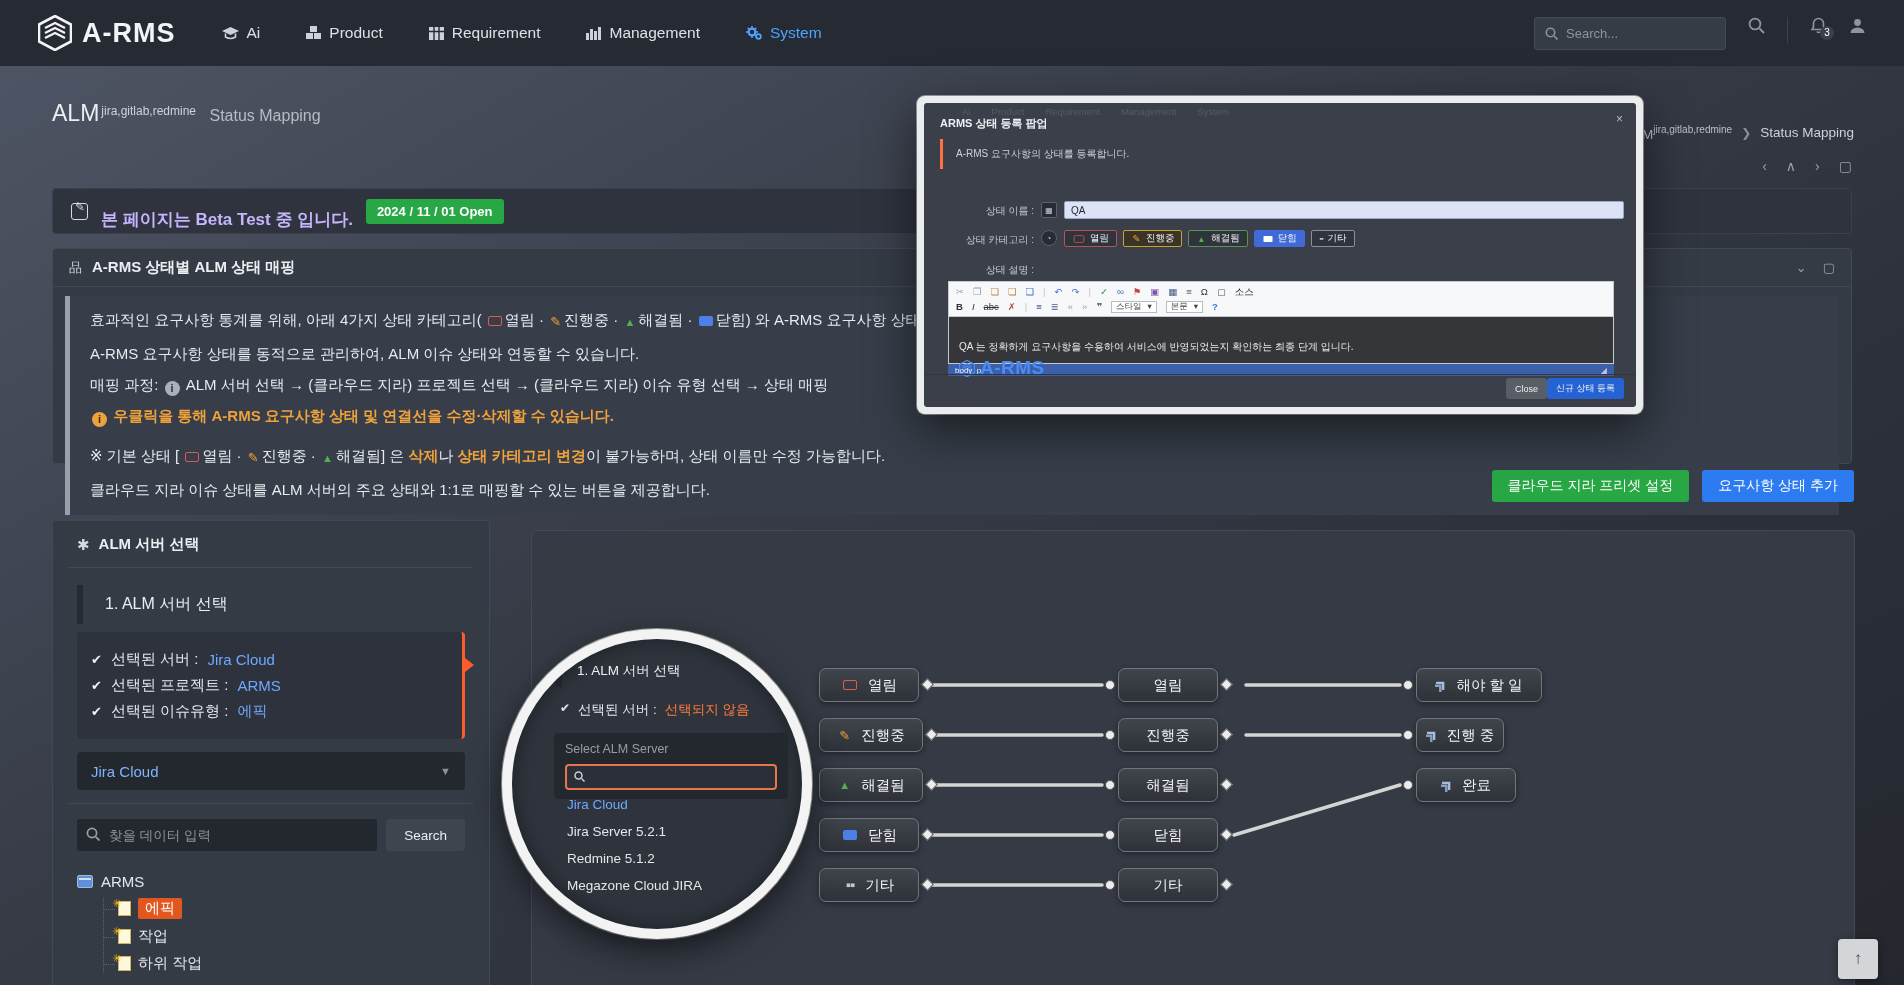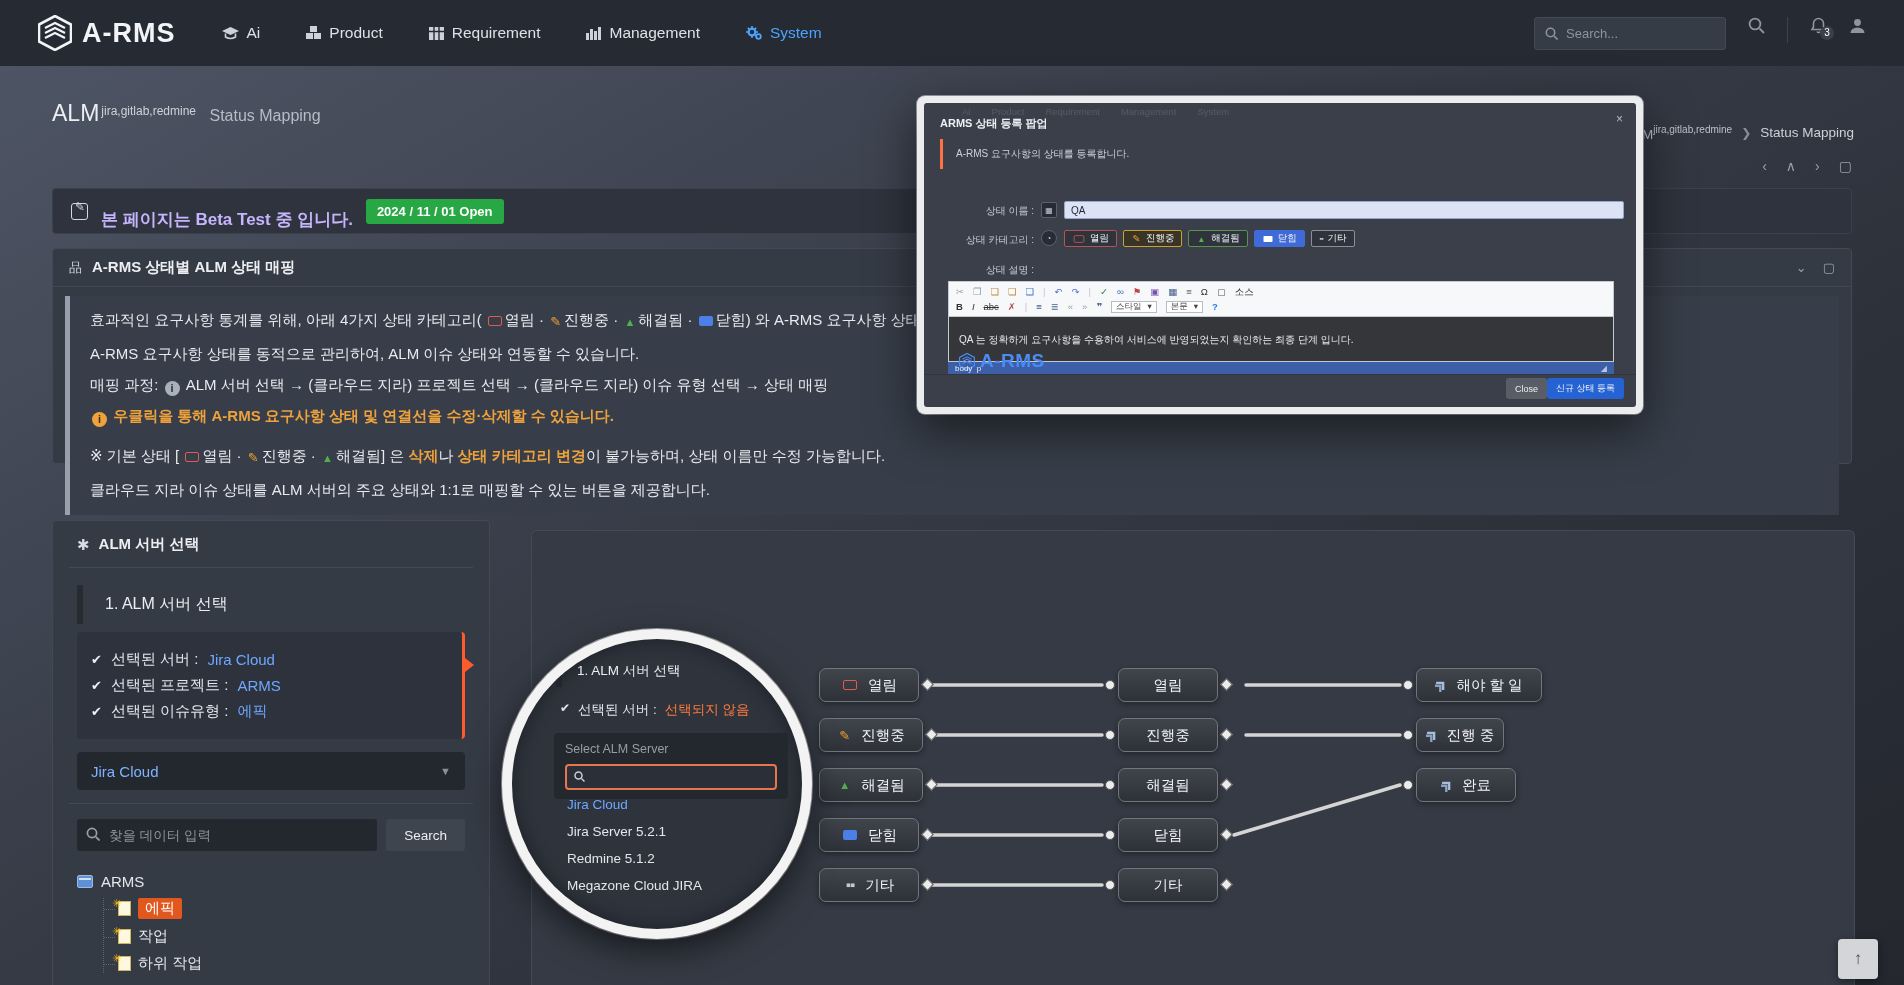--- a/index.html
+++ b/index.html
@@ -167,21 +167,21 @@
   .chip-res  { border-color:#57944f; }
   .chip-closed { background:#3f6ad8; border-color:#3f6ad8; }
   .mi-folder-w { width:12px; height:8px; background:#fff; border-radius:1px; }
   .editor { position:absolute; left:24px; top:178px; right:22px; }
   .toolbar { background:#f7f8fa; border:1px solid #c6c9ce; border-bottom:none; padding:2px 7px; }
   .tb-row { display:flex; gap:9px; align-items:center; height:15px; font-size:9.5px; color:#555; }
   .tbi { cursor:pointer; line-height:1; }
   .tb-sep { color:#c3c6cb; }
   .tb-dd { border:1px solid #b9bdc3; background:#fff; color:#444; font-size:8.5px; height:12px; line-height:11px;
     padding:0 4px; display:flex; gap:6px; align-items:center; cursor:pointer; }
-  .ed-content { background:#34363a; border:1px solid #c6c9ce; height:46px; padding:16px 10px; color:#e8eaed; font-size:10px; }
+  .ed-content { background:#34363a; border:1px solid #c6c9ce; height:46px; padding:23px 10px; color:#e8eaed; font-size:10px; }
   .ed-brand { display:flex; align-items:center; gap:5px; margin-top:3px; color:#4b8bf4; font-size:19px; font-weight:bold; letter-spacing:.5px; }
   .pathbar { background:#3d5fa8; height:12px; display:flex; align-items:center; padding:0 7px; color:#eef2f8; font-size:8px; }
   .pathbar .grip { margin-left:auto; color:#b9c5de; font-size:8px; }
   .m-footline { position:absolute; left:0; right:0; bottom:32px; border-top:1px solid #31353e; }
   .m-footer { position:absolute; right:12px; bottom:8px; display:flex; }
   .m-btn { border:none; border-radius:3px; color:#eef0f4; font-size:9px; padding:4px 9px; cursor:pointer; font-family:inherit; }
   .m-btn-close { background:#585d66; }
   .m-btn-submit { background:#2563d4; }
 
   
@@ -328,20 +328,24 @@
       <div class="o">
         <span class="info-dot od">i</span><span> 우클릭을 통해 A-RMS 요구사항 상태 및 연결선을 수정·삭제할 수 있습니다.</span>
       </div>
       <div class="gap-top">
         <span>※ 기본 상태 [ </span><span class="mi mi-folder-o"></span><span>열림</span><span> · </span><span class="mi mi-pencil">✎</span><span>진행중</span><span> · </span><span class="mi mi-sprout">▲</span><span>해결됨</span><span>] 은 </span><span class="o">삭제</span><span>나 </span><span class="o">상태 카테고리 변경</span><span>이 불가능하며, 상태 이름만 수정 가능합니다.</span>
       </div>
       <div>클라우드 지라 이슈 상태를 ALM 서버의 주요 상태와 1:1로 매핑할 수 있는 버튼을 제공합니다.</div>
     </div>
   </section>
 
+  <div class="actions">
+    <button class="btn btn-green">클라우드 지라 프리셋 설정</button>
+    <button class="btn btn-blue">요구사항 상태 추가</button>
+  </div>
 
   <section class="server-panel">
     <div class="sp-title">
       <span class="ast">✱</span>
       <span>ALM 서버 선택</span>
     </div>
     <div class="sp-div"></div>
     <div class="sp-step">1. ALM 서버 선택</div>
     <div class="sel-box">
       <span class="arrow"></span>

